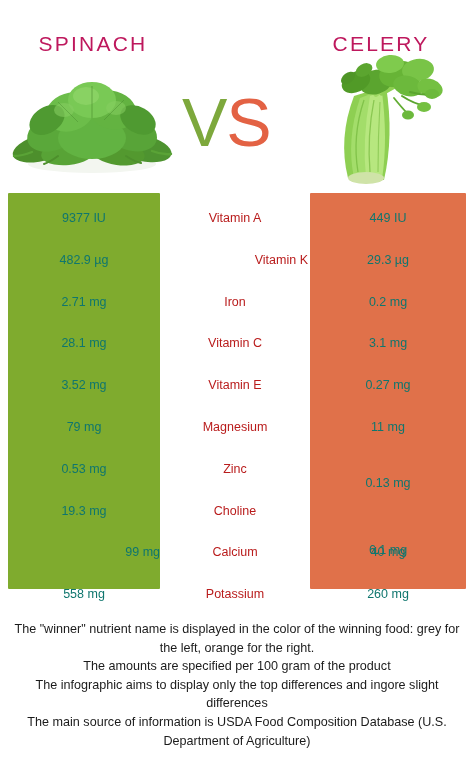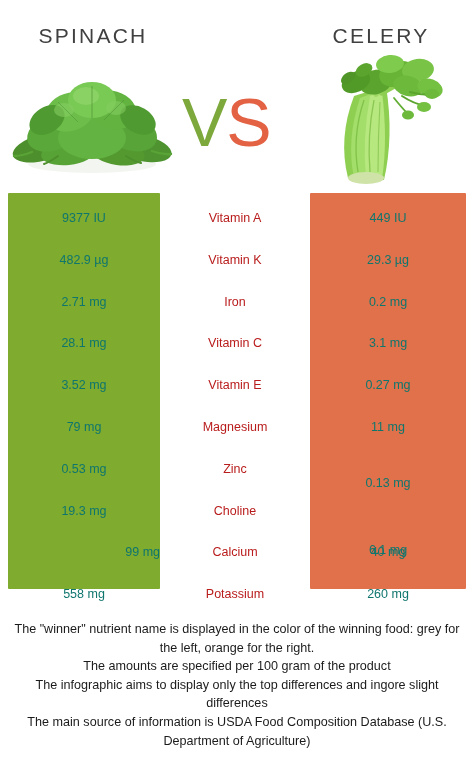--- a/index.html
+++ b/index.html
@@ -19,24 +19,24 @@
   
   .title-row {
     position: absolute;
     top: 16px;
     left: 0;
     width: 474px;
     height: 34px;
   }
   .food-title {
     position: absolute;
-    top: 8px;
+    top: 16px;
     font-size: 21px;
     letter-spacing: 2.2px;
-    color: #404040;
+    color: #be185d;
     font-weight: 300;
     text-align: center;
     font-family: "Liberation Sans", sans-serif;
   }
   .food-title.left  { left: 8px;   width: 170px; }
   .food-title.right { left: 296px; width: 170px; }
 
   
   .hero {
     position: absolute;
@@ -230,21 +230,21 @@
       <div class="cell" style="top: 139.4px;">28.1 mg</div>
       <div class="cell" style="top: 181.2px;">3.52 mg</div>
       <div class="cell" style="top: 223px;">79 mg</div>
       <div class="cell" style="top: 264.8px;">0.53 mg</div>
       <div class="cell" style="top: 306.6px;">19.3 mg</div>
       <div class="cell" style="top: 348.4px; text-align: right;">99 mg</div>
       <div class="cell" style="top: 390.2px;">558 mg</div>
     </div>
   <div class="col middle" id="col-middle">
       <div class="cell" style="top: 14px;">Vitamin A</div>
-      <div class="cell" style="top: 55.8px;">Vitamin K</div>
+      <div class="cell" style="top: 55.8px; text-align: right;">Vitamin K</div>
       <div class="cell" style="top: 97.6px;">Iron</div>
       <div class="cell" style="top: 139.4px;">Vitamin C</div>
       <div class="cell" style="top: 181.2px;">Vitamin E</div>
       <div class="cell" style="top: 223px;">Magnesium</div>
       <div class="cell" style="top: 264.8px;">Zinc</div>
       <div class="cell" style="top: 348.4px;">Calcium</div>
       <div class="cell" style="top: 306.6px;">Choline</div>
       <div class="cell" style="top: 390.2px;">Potassium</div>
     </div>
   <div class="col right" id="col-right">

